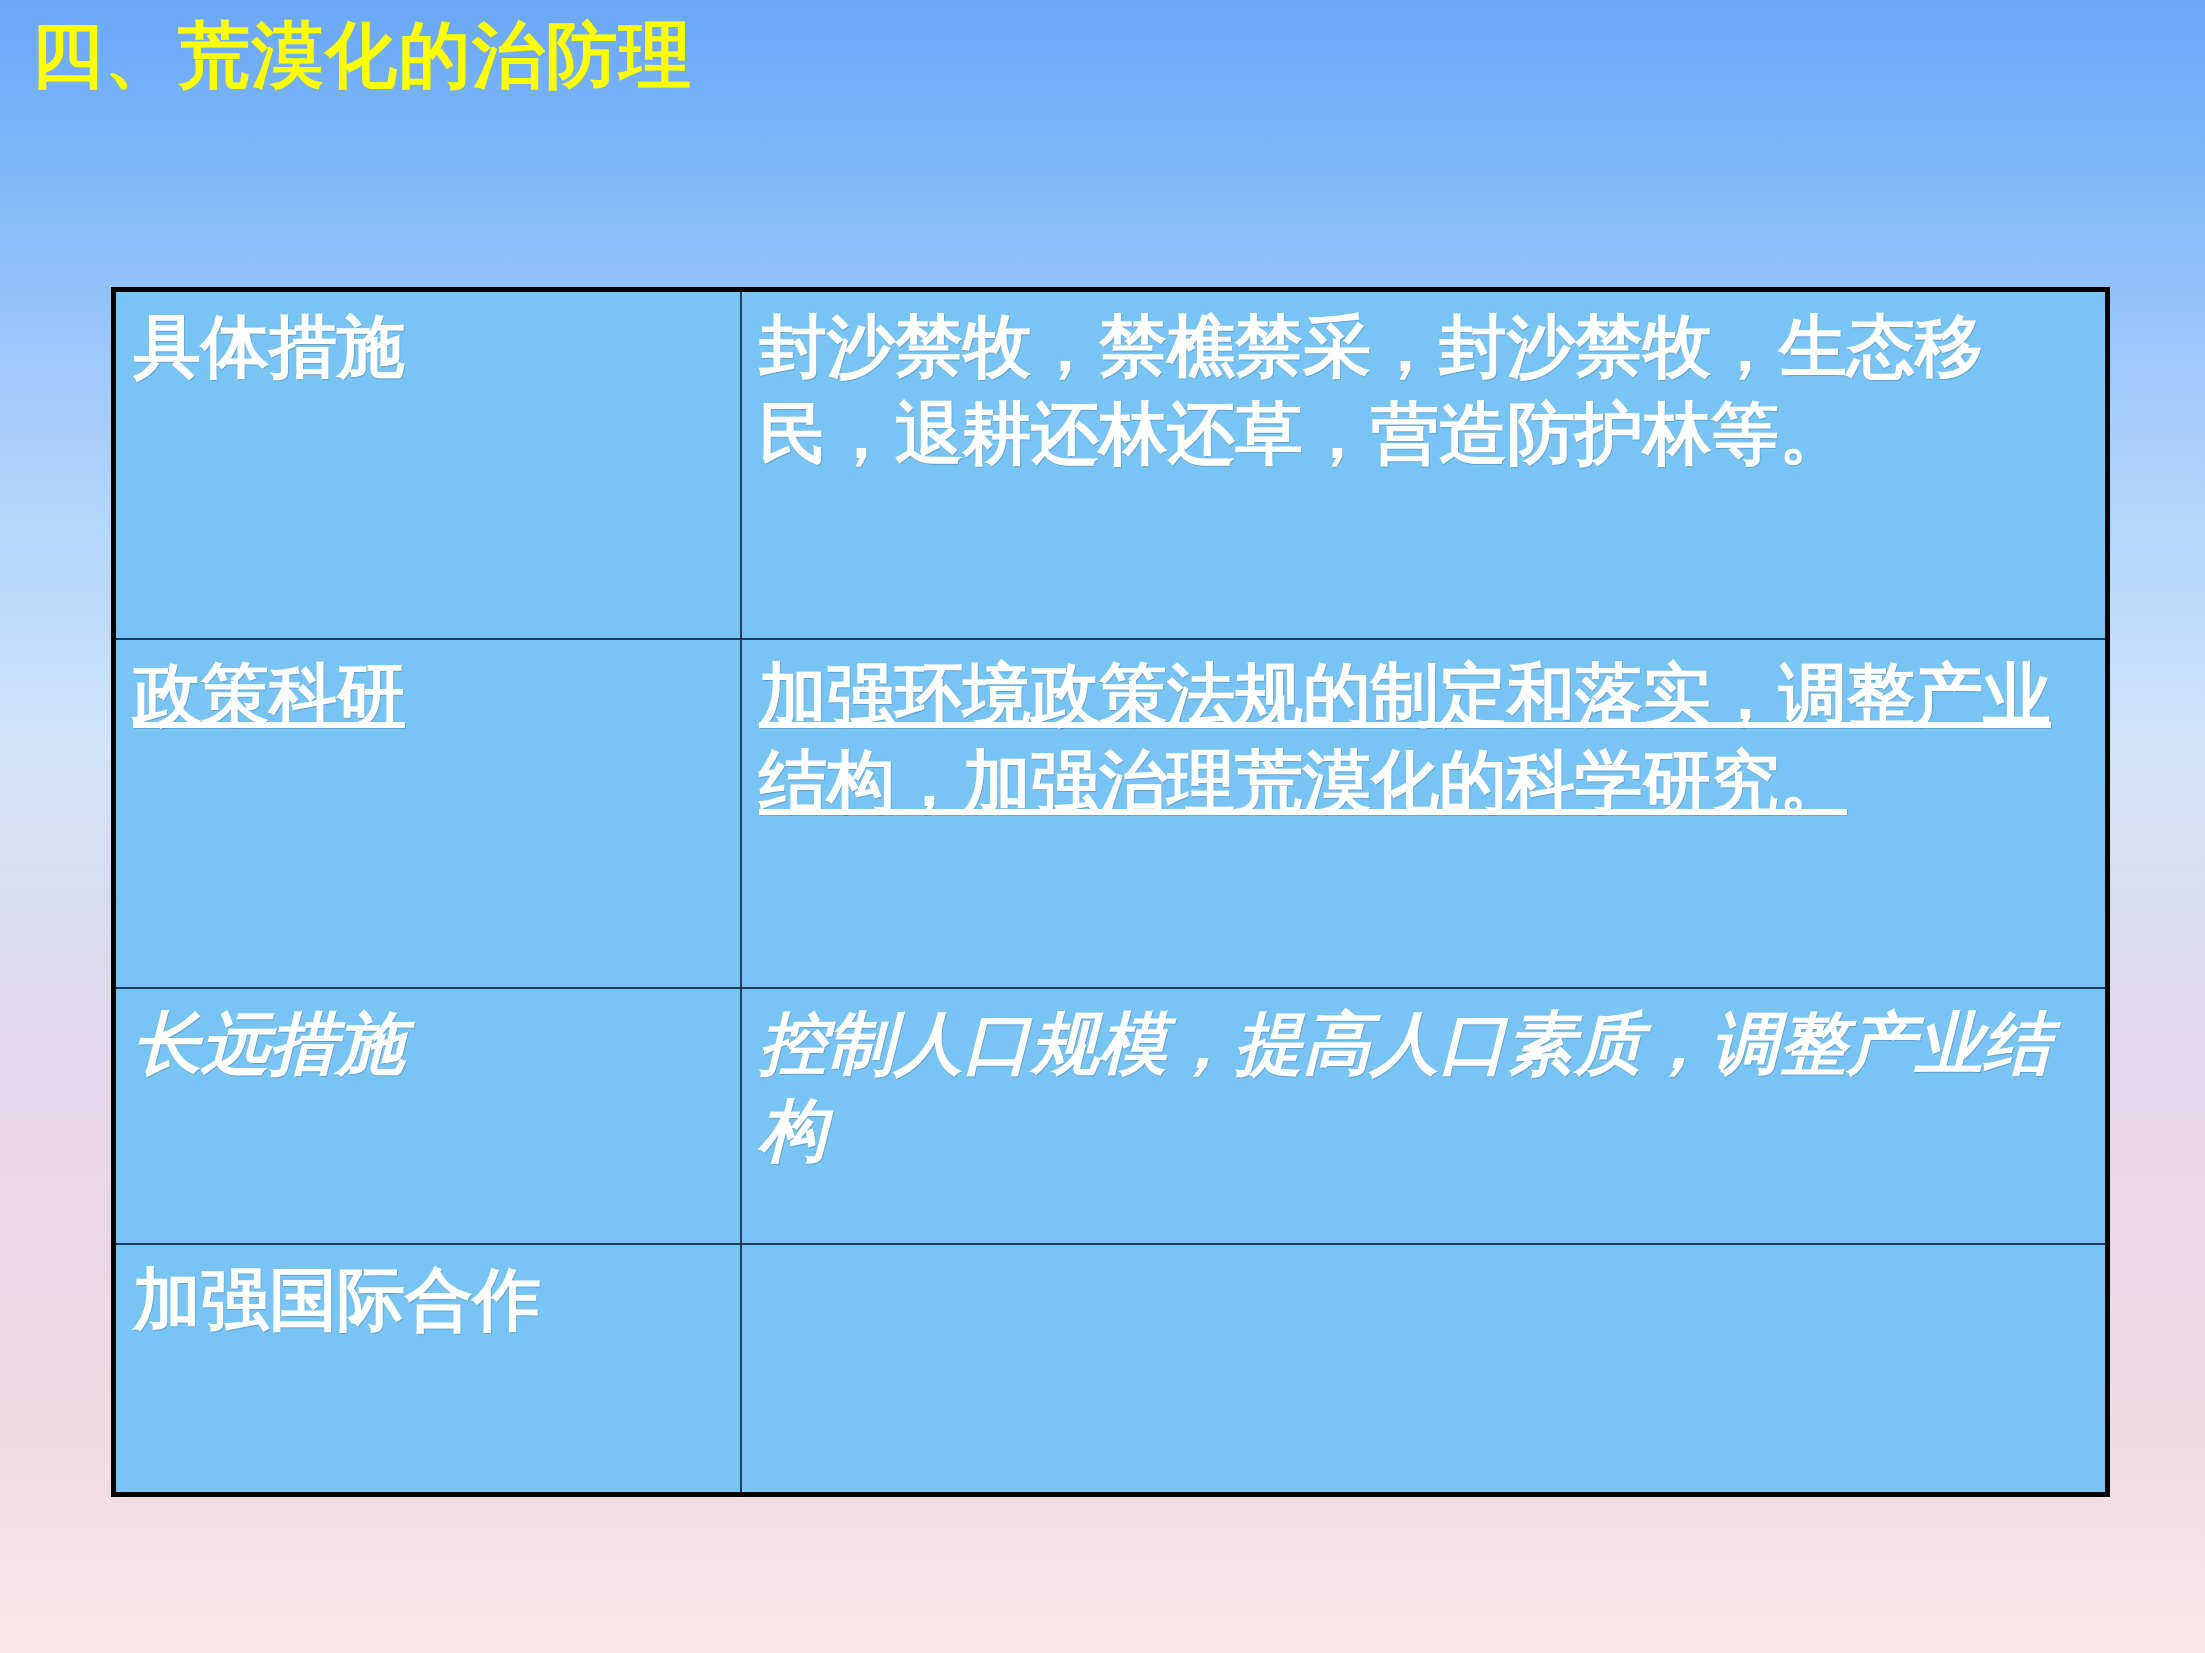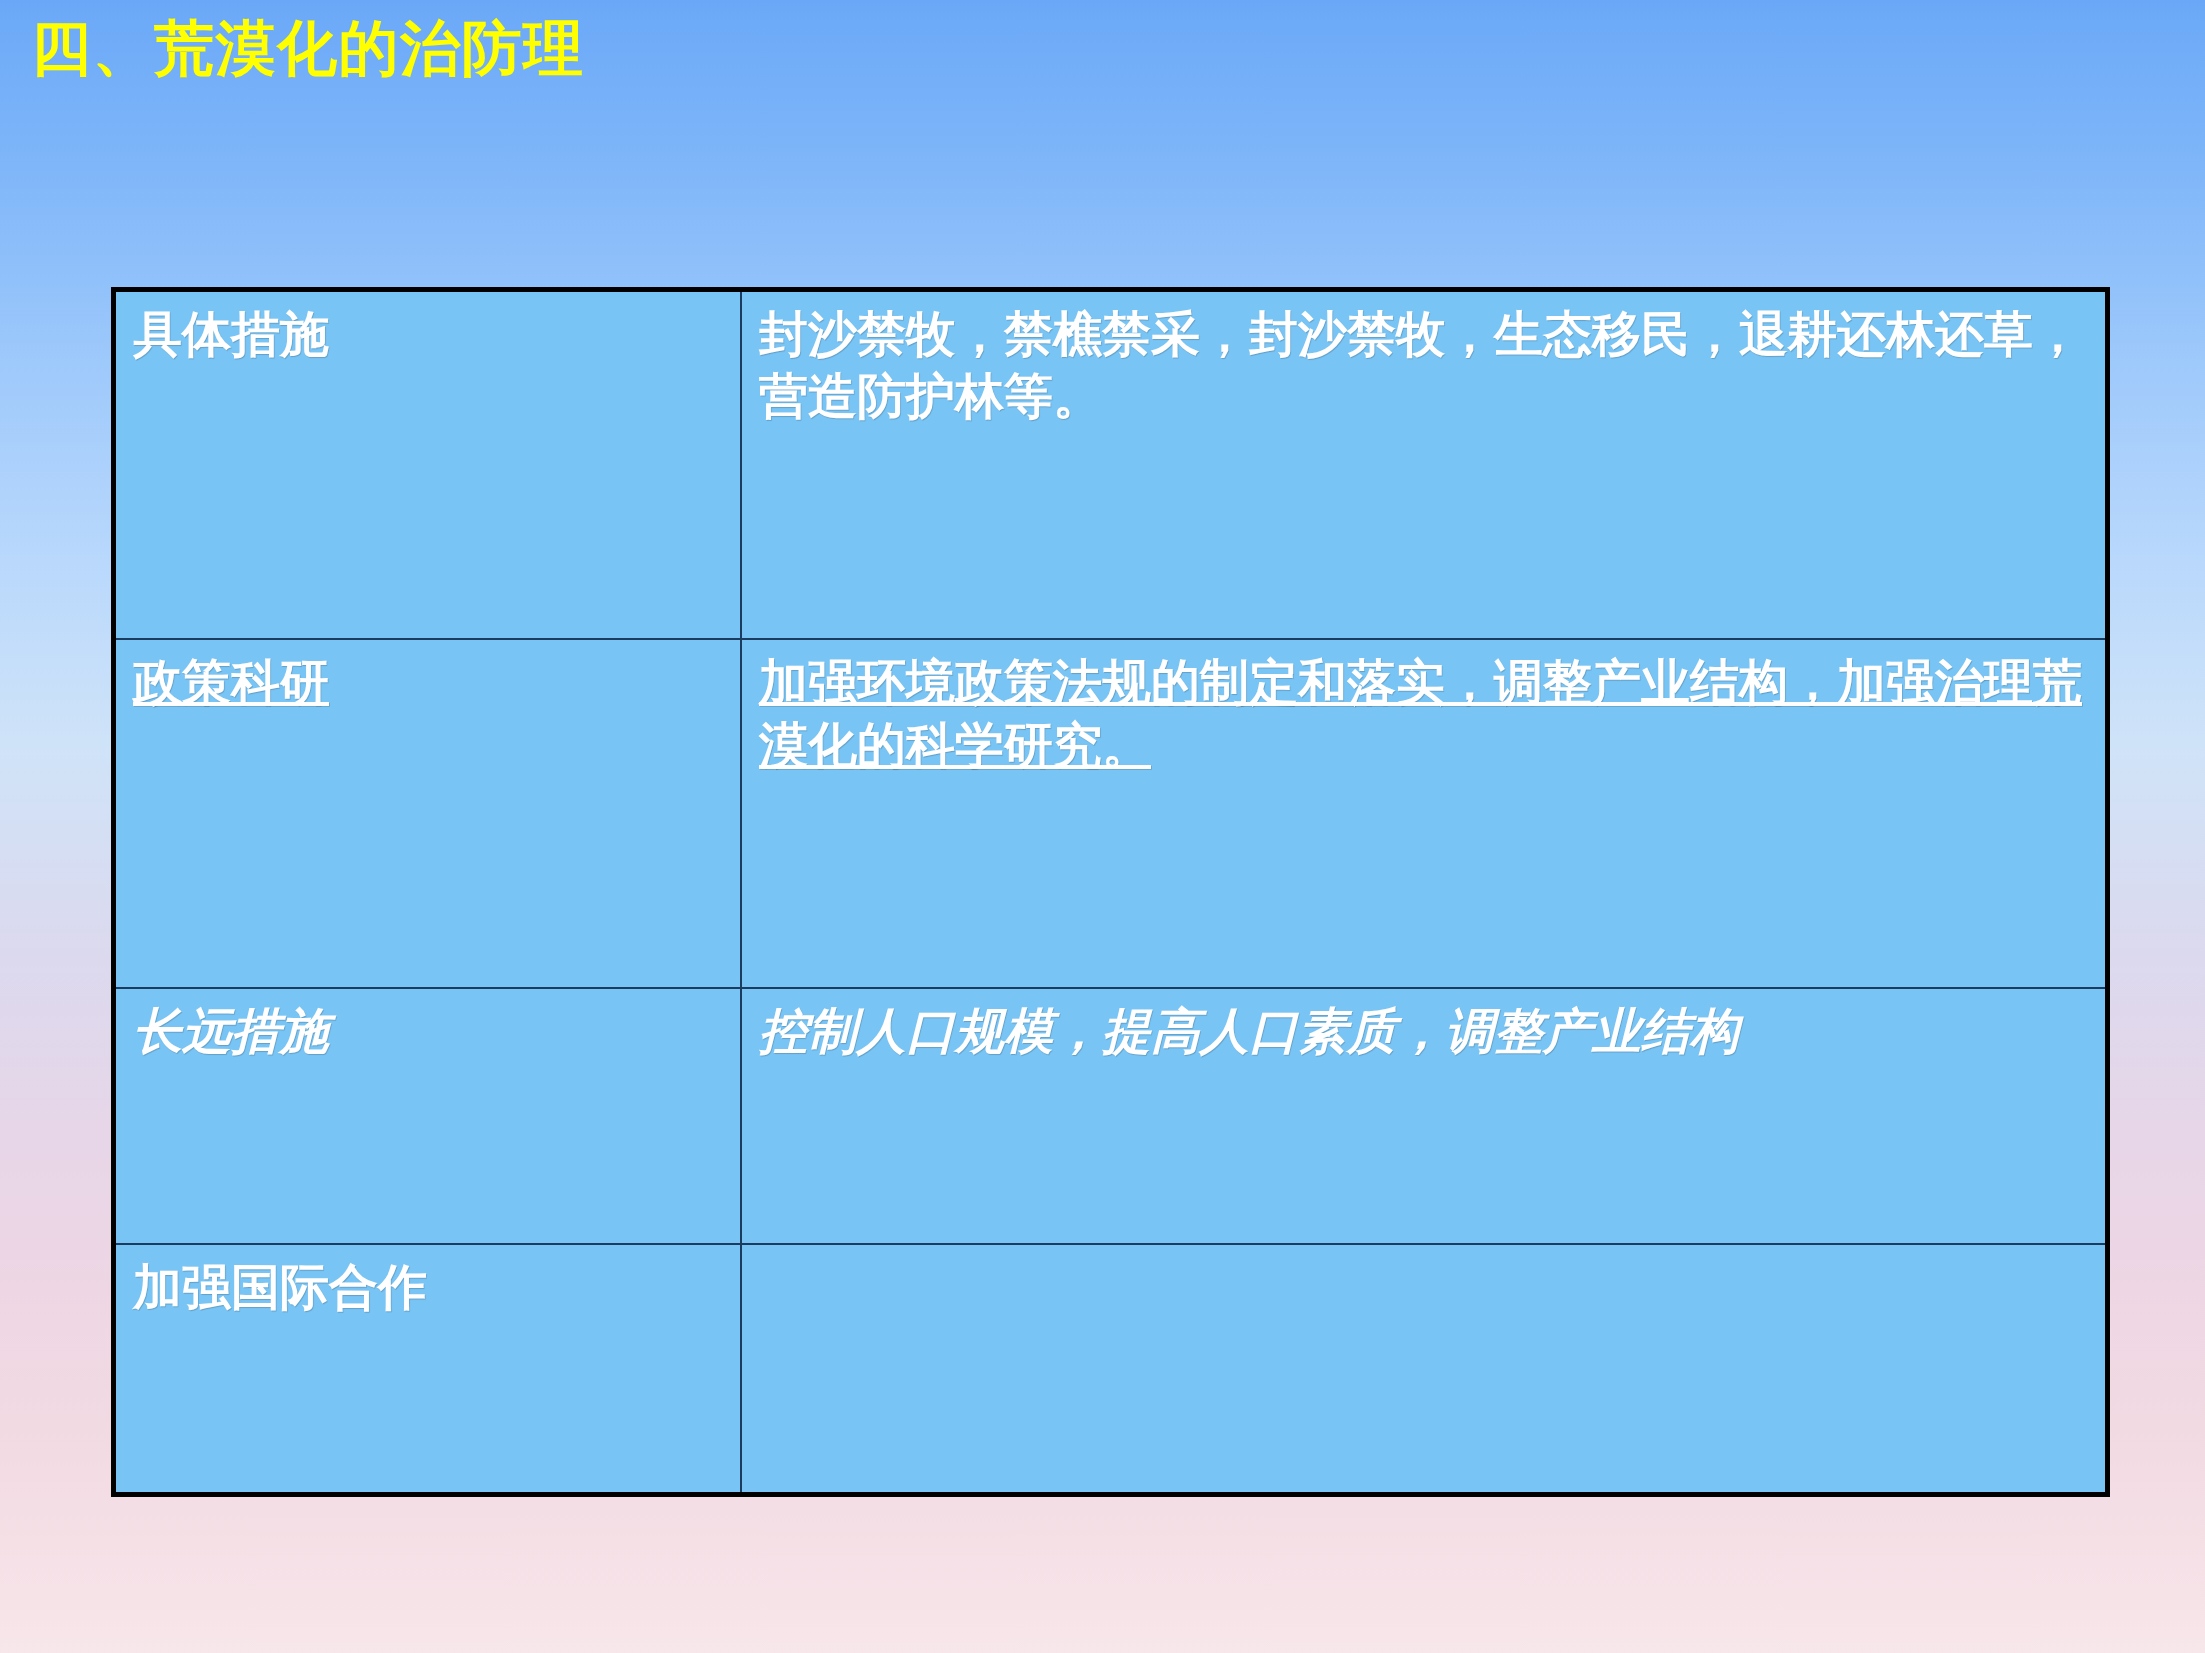--- a/index.html
+++ b/index.html
@@ -26,21 +26,21 @@
         #dcd9ee 58%,
         #e6d6e8 68%,
         #eed6e4 78%,
         #f3dbe3 88%,
         #f7e6ea 100%);
   }
   .slide-title {
     position: absolute;
     left: 31px;
     top: 15.3px;
-    font-size: 60px;
+    font-size: 72px;
     font-weight: bold;
     color: #ffff00;
     letter-spacing: 1.5px;
     line-height: 1.15;
     white-space: nowrap;
     font-family: "Liberation Serif", "DejaVu Serif", serif;
   }
   .measures-table {
     position: absolute;
     left: 111px;
@@ -50,21 +50,21 @@
     border: 5.4px solid #000000;
     background: #78c4f4;
     table-layout: fixed;
   }
   .measures-table td {
     border: 2.3px solid #1b3c5e;
     vertical-align: top;
     padding: 10.7px 17px 13.8px 17px;
     color: #ffffff;
     font-weight: bold;
-    font-size: 49px;
+    font-size: 68px;
     line-height: 1.28;
     font-family: "Liberation Sans", "DejaVu Sans", sans-serif;
     text-shadow: 0.8px 0.8px 0.8px rgba(0,0,0,0.18);
   }
   .measures-table td.label-cell {
     width: 590px;
   }
   .measures-table td.content-cell {
     width: 1329px;
   }

